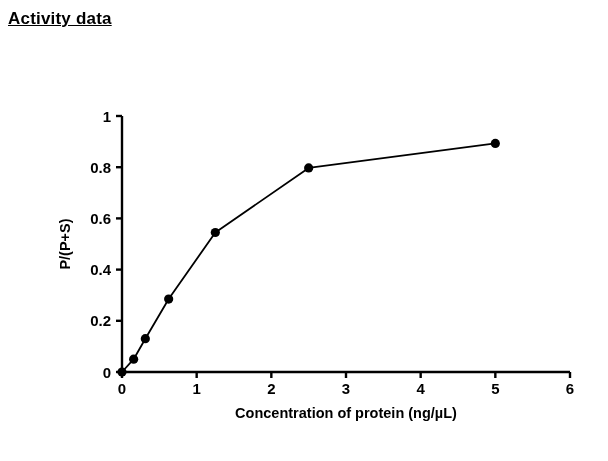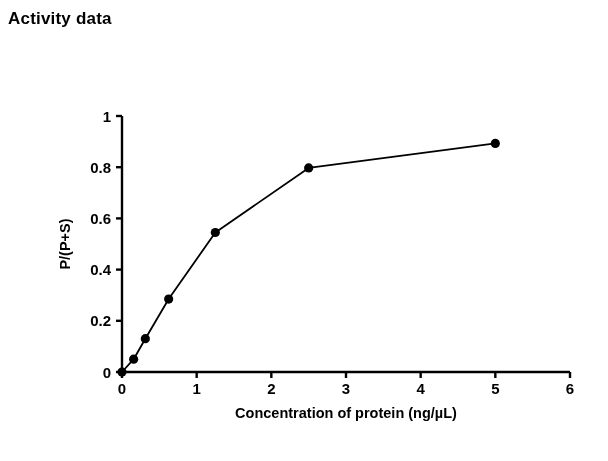--- a/index.html
+++ b/index.html
@@ -17,20 +17,21 @@
   }
   #chart-title {
     position: absolute;
     left: 8px;
     top: 9px;
     font-size: 17px;
     font-weight: bold;
     letter-spacing: 0.2px;
     color: #000000;
     white-space: nowrap;
+    text-decoration: underline;
   }
   #plot-area {
     position: absolute;
     left: 0;
     top: 0;
     width: 608px;
     height: 461px;
   }
   .svg-text {
     font-family: "Liberation Sans", sans-serif;

